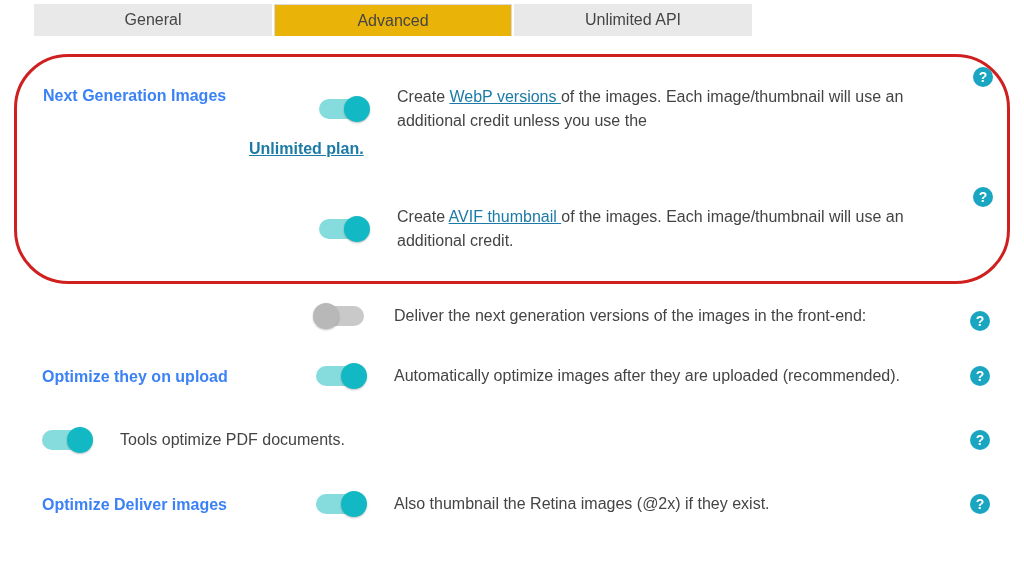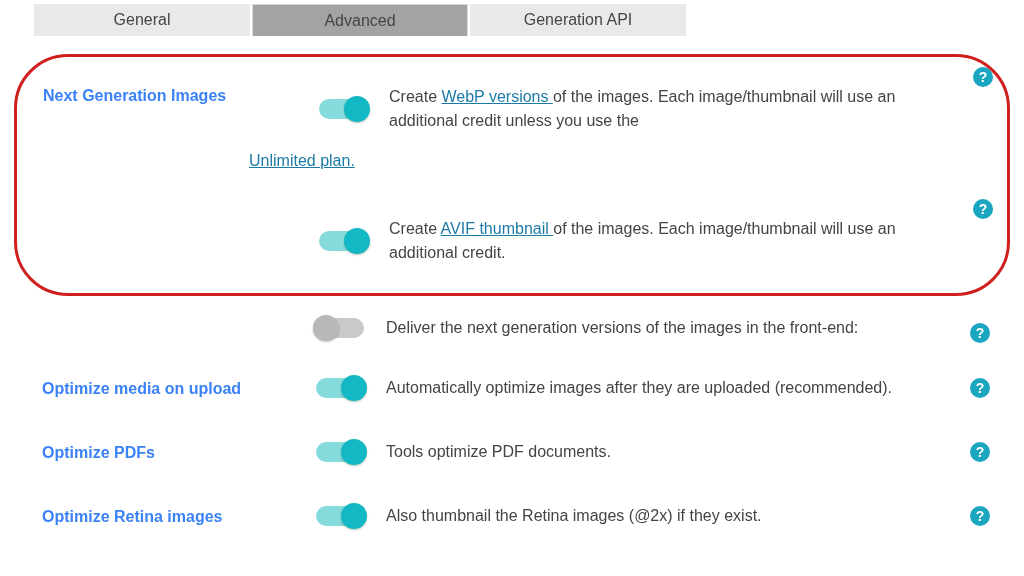--- a/index.html
+++ b/index.html
@@ -15,32 +15,32 @@
   }
 
   
   .tabs {
     display: flex;
     gap: 2px;
     padding: 4px 34px 0 34px;
   }
   .tab {
     flex: 0 0 auto;
-    width: 216px;
+    width: 238px;
     height: 32px;
     background: #e9e9e9;
     color: #454545;
     display: flex;
     align-items: center;
     justify-content: center;
     font-size: 16px;
     cursor: pointer;
   }
   .tab.active {
-    background: #a3a3a3;
+    background: #eab308;
     border: 1px solid #d9d9d9;
     border-bottom: none;
   }
 
   
   .content {
     padding: 18px 14px 0 14px;
   }
 
   
@@ -66,31 +66,32 @@
     color: #3b82f6;
   }
   .ctrl-col {
     flex: 1 1 auto;
     display: flex;
     flex-direction: column;
   }
   .ctrl-row {
     display: flex;
     align-items: center;
-    gap: 22px;
+    gap: 30px;
     position: relative;
   }
   .ctrl-text {
     flex: 1 1 auto;
     color: #444;
     line-height: 1.5;
   }
   .ctrl-text.second-line {
     margin-left: -70px;
-    margin-top: 16px;
+    margin-top: 4px;
+    font-weight: bold;
   }
   .ctrl-col .ctrl-text a,
   .ctrl-text .lnk {
     color: #1b7aa6;
     text-decoration: underline;
     cursor: pointer;
   }
 
   
   .toggle {
@@ -156,21 +157,21 @@
   .deliver-row .label-col { flex: 0 0 274px; }
   .deliver-row .ctrl-col { flex: 1 1 auto; }
   .deliver-row .help { right: 20px; top: 50%; transform: translateY(-50%); }
 </style>
 </head>
 <body>
 
 <div class="tabs">
   <div class="tab">General</div>
   <div class="tab active">Advanced</div>
-  <div class="tab">Generation API</div>
+  <div class="tab">Unlimited API</div>
 </div>
 
 <div class="content">
 
   <div class="highlight-box nextgen-block">
 
     <div class="row">
       <div class="label-col">Next Generation Images</div>
       <div class="ctrl-col">
         <div class="help">?</div>
@@ -212,47 +213,46 @@
         <div class="toggle off">
             <div class="knob"></div>
           </div>
         <div class="ctrl-text">Deliver the next generation versions of the images in the front-end:</div>
       </div>
     </div>
     <div class="help">?</div>
   </div>
 
   <div class="plain-row">
-    <div class="label-col">Optimize media on upload</div>
+    <div class="label-col">Optimize they on upload</div>
     <div class="ctrl-col">
       <div class="ctrl-row">
         <div class="toggle on">
             <div class="knob"></div>
           </div>
         <div class="ctrl-text">Automatically optimize images after they are uploaded (recommended).</div>
       </div>
     </div>
     <div class="help">?</div>
   </div>
 
   <div class="plain-row">
-    <div class="label-col">Optimize PDFs</div>
     <div class="ctrl-col">
       <div class="ctrl-row">
         <div class="toggle on">
             <div class="knob"></div>
           </div>
         <div class="ctrl-text">Tools optimize PDF documents.</div>
       </div>
     </div>
     <div class="help">?</div>
   </div>
 
   <div class="plain-row">
-    <div class="label-col">Optimize Retina images</div>
+    <div class="label-col">Optimize Deliver images</div>
     <div class="ctrl-col">
       <div class="ctrl-row">
         <div class="toggle on">
             <div class="knob"></div>
           </div>
         <div class="ctrl-text">Also thumbnail the Retina images (@2x) if they exist.</div>
       </div>
     </div>
     <div class="help">?</div>
   </div>

